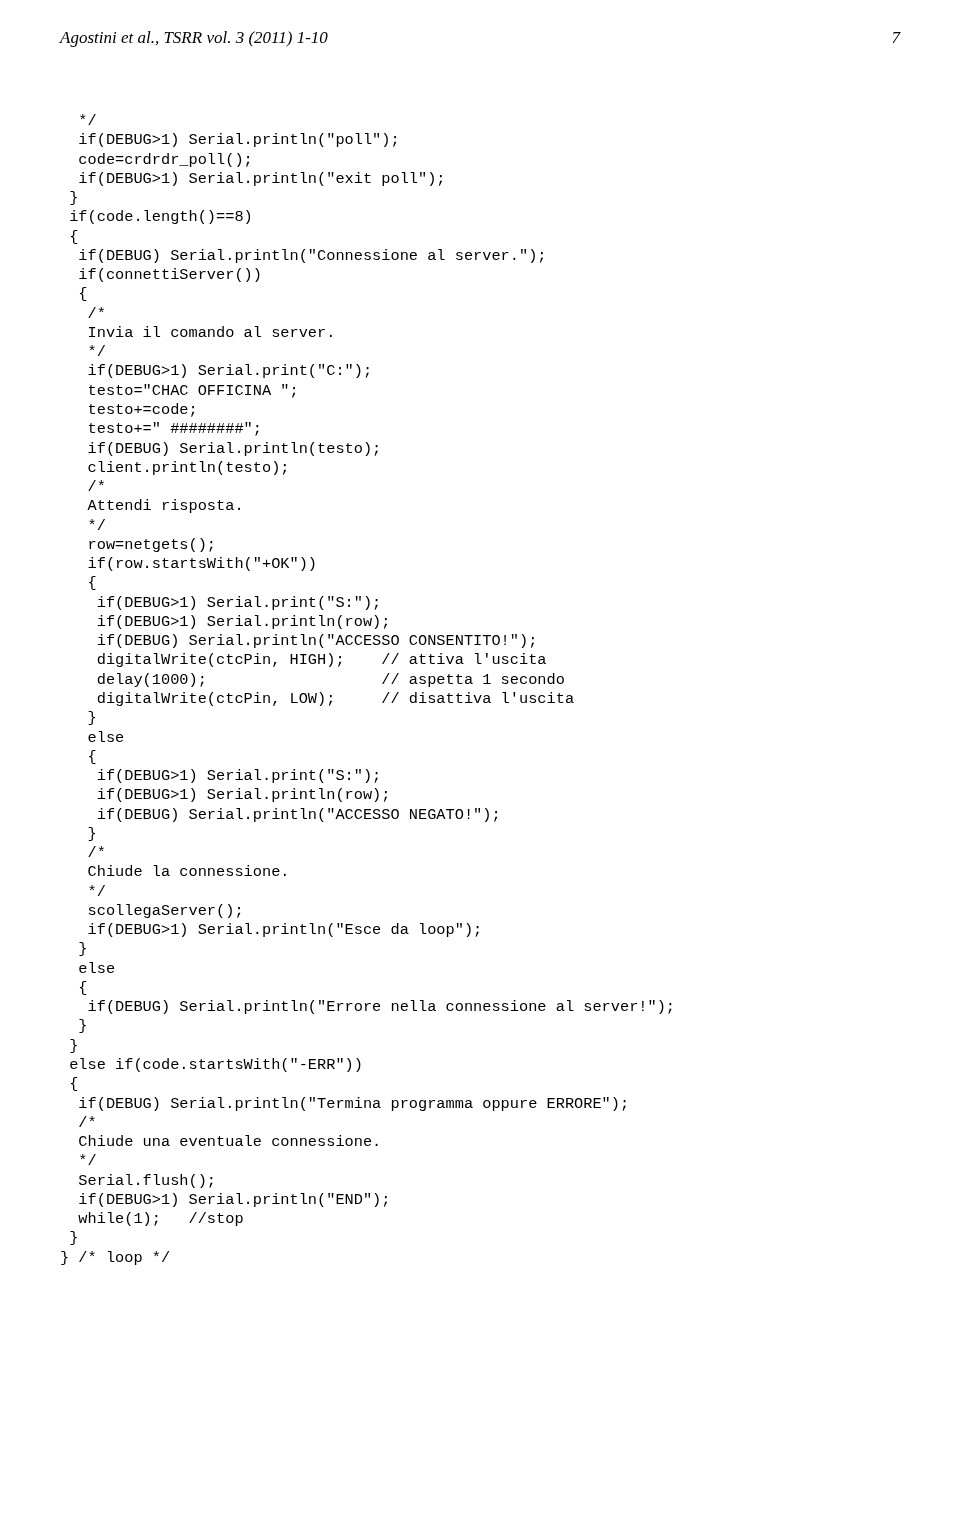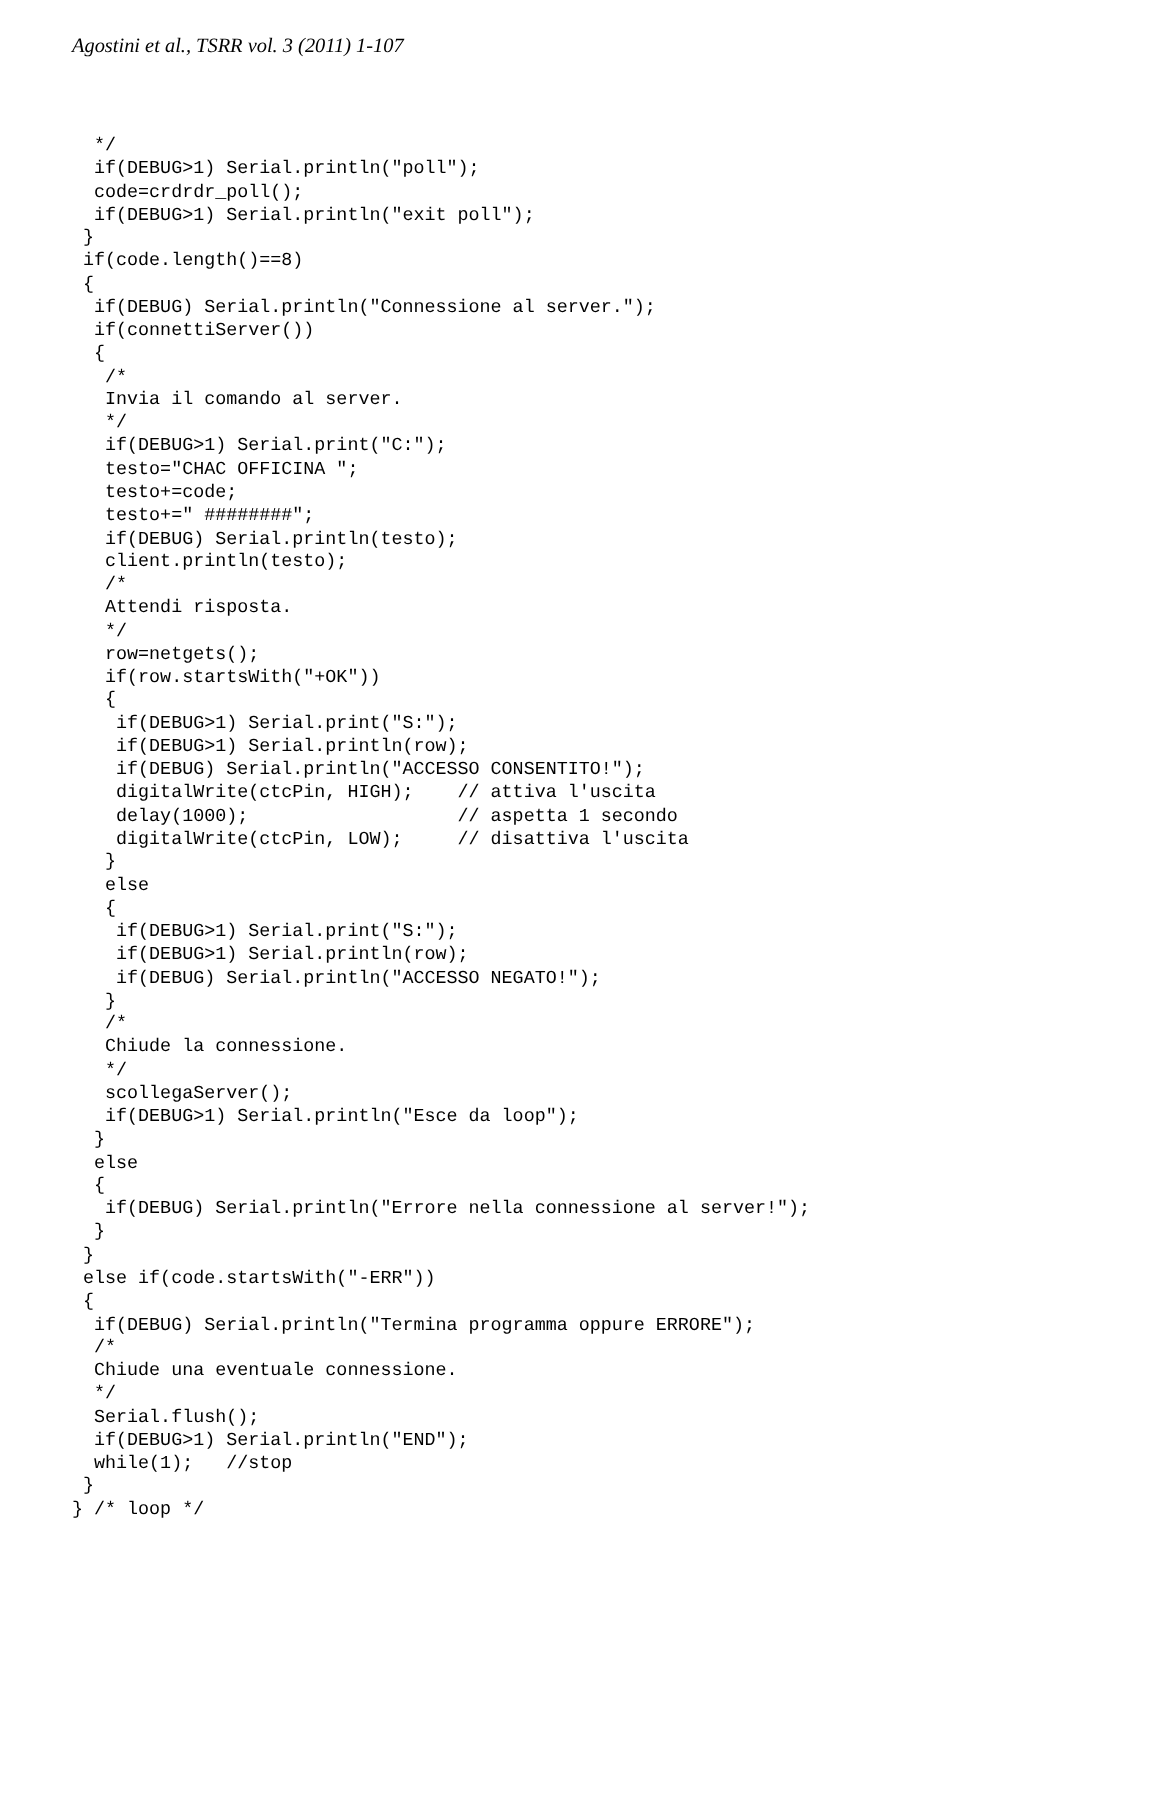--- a/index.html
+++ b/index.html
@@ -8,20 +8,21 @@
     background: #fff;
     font-family: "Times New Roman", Times, serif;
     color: #000;
     width: 960px;
   }
   .page {
     padding: 28px 60px 60px 60px;
   }
   .header-line {
     display: flex;
+    justify-content: space-between;
     font-style: italic;
     font-size: 17px;
     margin-bottom: 64px;
   }
   .code-block {
     font-family: "Courier New", Courier, monospace;
     font-size: 15.3px;
     white-space: pre;
     line-height: 1.26;
   }

